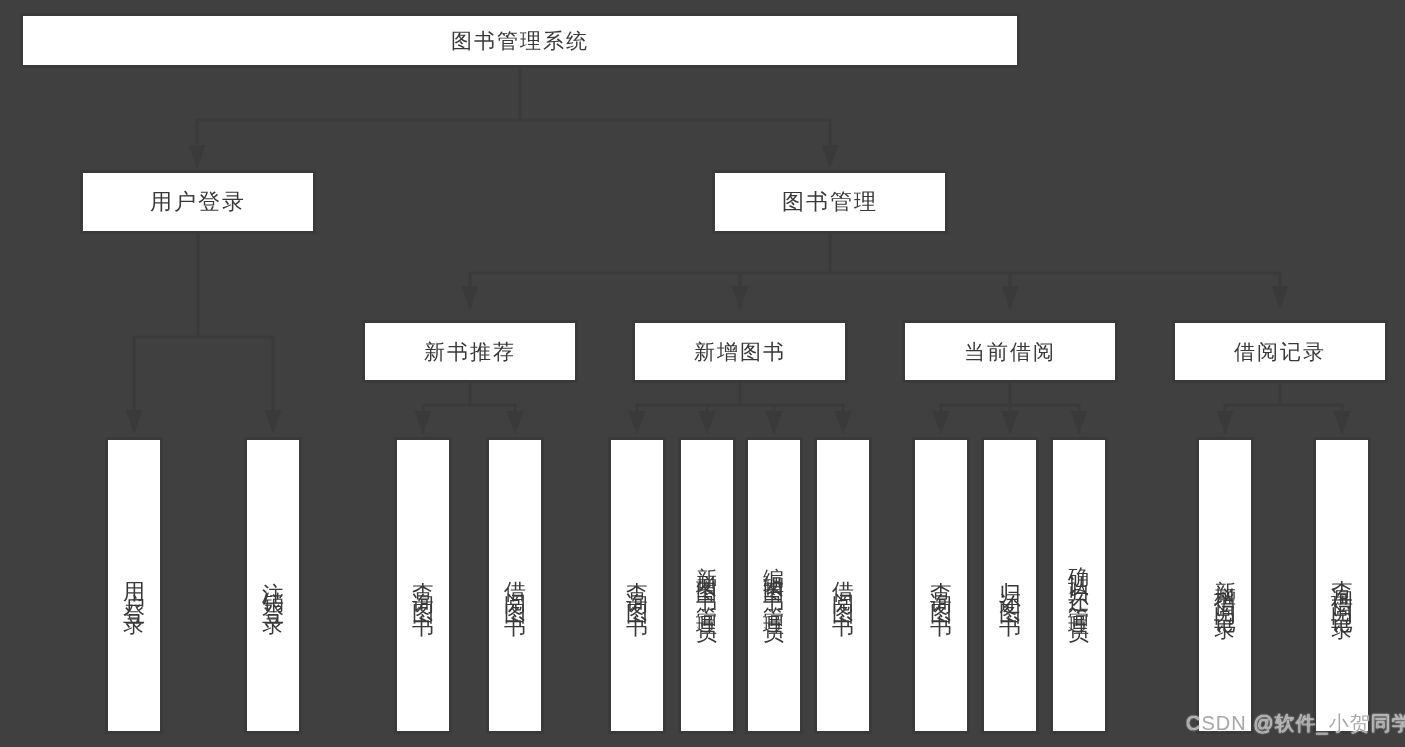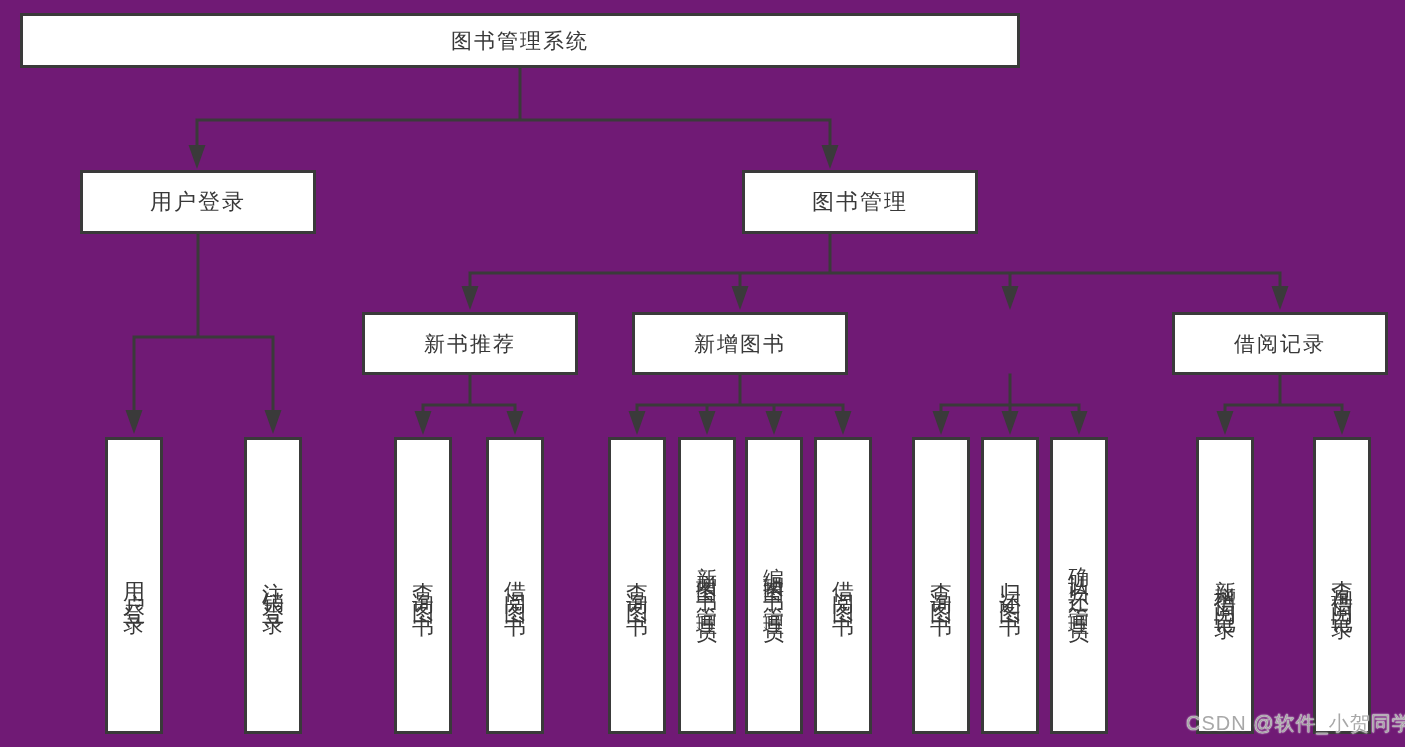--- a/index.html
+++ b/index.html
@@ -7,21 +7,21 @@
     --text: #383838;
     --watermark: #a8a8a8;
   }
   * { margin: 0; padding: 0; box-sizing: border-box; }
   html, body { background: #ffffff; }
   body { font-family: "Liberation Sans", "DejaVu Sans", sans-serif; }
   .canvas {
     position: relative;
     width: 1405px;
     height: 747px;
-    background: #701a75;
+    background: #404040;
     overflow: hidden;
   }
   .connectors {
     position: absolute;
     inset: 0;
     color: var(--line);
     pointer-events: none;
   }
   .connectors path {
     stroke: currentColor;
@@ -37,22 +37,22 @@
     display: flex;
     align-items: center;
     justify-content: center;
     color: var(--text);
     font-size: 21px;
     letter-spacing: 2px;
     white-space: nowrap;
   }
   .root-box   { left: 20px;  top: 13px;  width: 1000px; height: 55px; }
   .l2-a       { left: 80px;  top: 170px; width: 236px;  height: 64px; font-size: 22px; }
-  .l2-b       { left: 712px; top: 170px; width: 236px;  height: 64px; font-size: 22px; margin-left: 30px; }
-  .l3         { top: 312px;  width: 216px; height: 63px; }
+  .l2-b       { left: 712px; top: 170px; width: 236px;  height: 64px; font-size: 22px; }
+  .l3         { top: 320px;  width: 216px; height: 63px; }
   .l3-1 { left: 362px; }
   .l3-2 { left: 632px; }
   .l3-3 { left: 902px; }
   .l3-4 { left: 1172px; }
   .leaf {
     position: absolute;
     top: 437px;
     width: 58px;
     height: 297px;
     border: 3px solid var(--line);
@@ -137,20 +137,21 @@
     <polygon points="1333.5,411 1350.5,411 1342,435"></polygon>
   </svg>
 
   <div class="hbox root-box">图书管理系统</div>
 
   <div class="hbox l2-a">用户登录</div>
   <div class="hbox l2-b">图书管理</div>
 
   <div class="hbox l3 l3-1">新书推荐</div>
   <div class="hbox l3 l3-2">新增图书</div>
+  <div class="hbox l3 l3-3">当前借阅</div>
   <div class="hbox l3 l3-4">借阅记录</div>
 
   <div class="leaf lf-1">
     <span class="vtext">用户登录</span>
   </div>
   <div class="leaf lf-2">
     <span class="vtext">注销登录</span>
   </div>
   <div class="leaf lf-3">
     <span class="vtext">查询图书</span>

